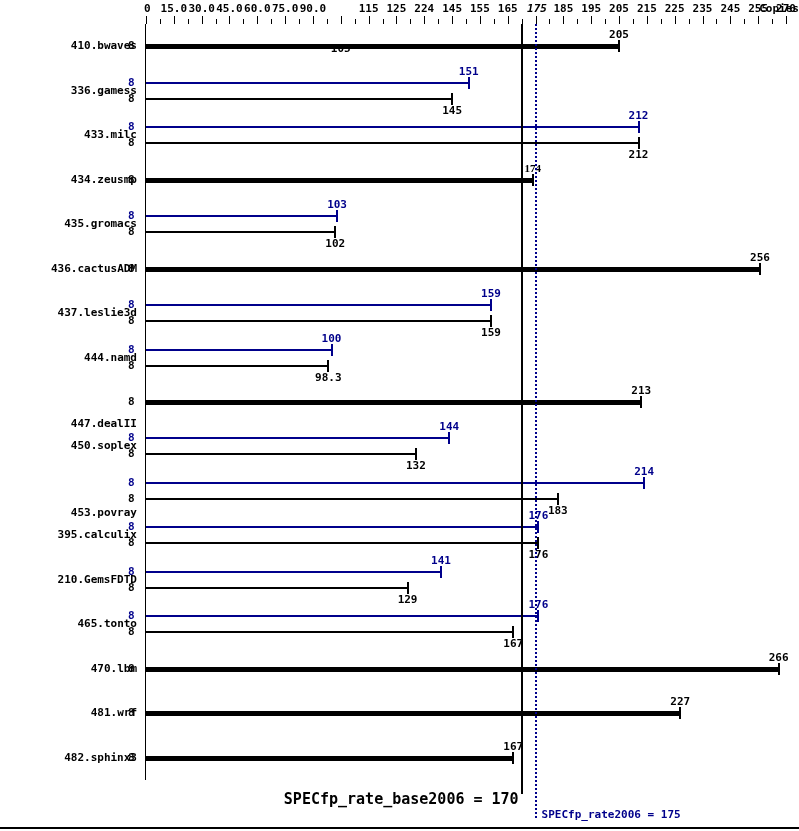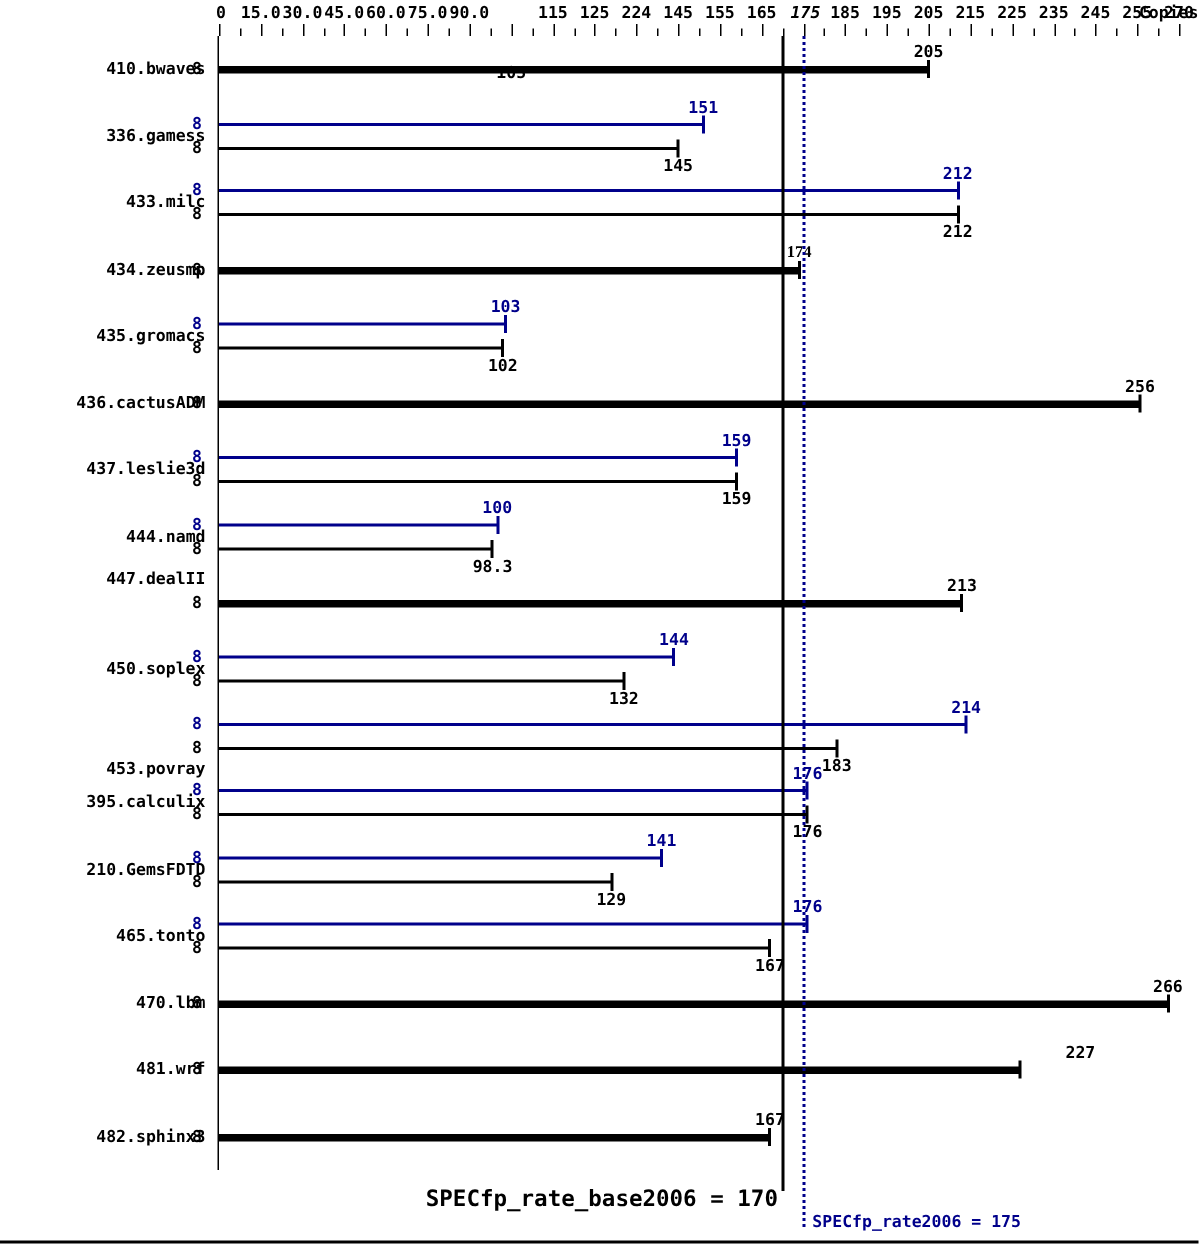--- a/index.html
+++ b/index.html
@@ -240,21 +240,21 @@
     <div class="bench-label" style="top: 306.059px;">437.leslie3d</div>
     <div class="bar-val peak" style="left: 491.043px; top: 287.059px; position: absolute;">159</div>
     <div class="copies-val peak" style="top: 298.059px;">8</div>
     <div class="bar-val base" style="left: 491.043px; top: 326.059px; position: absolute;">159</div>
     <div class="copies-val base" style="top: 314.059px;">8</div>
     <div class="bench-label" style="top: 350.529px;">444.namd</div>
     <div class="bar-val peak" style="left: 331.507px; top: 331.529px; position: absolute;">100</div>
     <div class="copies-val peak" style="top: 342.529px;">8</div>
     <div class="bar-val base" style="left: 328.354px; top: 370.529px; position: absolute;">98.3</div>
     <div class="copies-val base" style="top: 358.529px;">8</div>
-    <div class="bench-label" style="top: 379px;">447.dealII</div>
+    <div class="bench-label" style="top: 417px;">447.dealII</div>
     <div class="bar-val base" style="left: 641.304px; top: 384px; position: absolute;">213</div>
     <div class="copies-val base" style="top: 395px;">8</div>
     <div class="bench-label" style="top: 439.471px;">450.soplex</div>
     <div class="bar-val peak" style="left: 449.304px; top: 420.471px; position: absolute;">144</div>
     <div class="copies-val peak" style="top: 431.471px;">8</div>
     <div class="bar-val base" style="left: 415.913px; top: 459.471px; position: absolute;">132</div>
     <div class="copies-val base" style="top: 447.471px;">8</div>
     <div class="bench-label" style="top: 506px;">453.povray</div>
     <div class="bar-val peak" style="left: 644.087px; top: 464.941px; position: absolute;">214</div>
     <div class="copies-val peak" style="top: 475.941px;">8</div>
@@ -272,20 +272,20 @@
     <div class="copies-val base" style="top: 580.882px;">8</div>
     <div class="bench-label" style="top: 617.353px;">465.tonto</div>
     <div class="bar-val peak" style="left: 538.348px; top: 598.353px; position: absolute;">176</div>
     <div class="copies-val peak" style="top: 609.353px;">8</div>
     <div class="bar-val base" style="left: 513.304px; top: 637.353px; position: absolute;">167</div>
     <div class="copies-val base" style="top: 625.353px;">8</div>
     <div class="bench-label" style="top: 661.824px;">470.lbm</div>
     <div class="bar-val base" style="left: 778.58px; top: 650.824px; position: absolute;">266</div>
     <div class="copies-val base" style="top: 661.824px;">8</div>
     <div class="bench-label" style="top: 706.294px;">481.wrf</div>
-    <div class="bar-val base" style="left: 680.261px; top: 695.294px; position: absolute; margin-left: 40px;">227</div>
+    <div class="bar-val base" style="left: 680.261px; top: 695.294px; position: absolute;">227</div>
     <div class="copies-val base" style="top: 706.294px;">8</div>
     <div class="bench-label" style="top: 750.765px;">482.sphinx3</div>
     <div class="bar-val base" style="left: 513.304px; top: 739.765px; position: absolute;">167</div>
     <div class="copies-val base" style="top: 750.765px;">8</div>
     <div class="ref-base" style="left: 520.652px; top: 24px; height: 770px;"></div>
     <div class="ref-peak" style="left: 534.565px; top: 24px; height: 794px;"></div>
   </div>
 
 </body></html>

